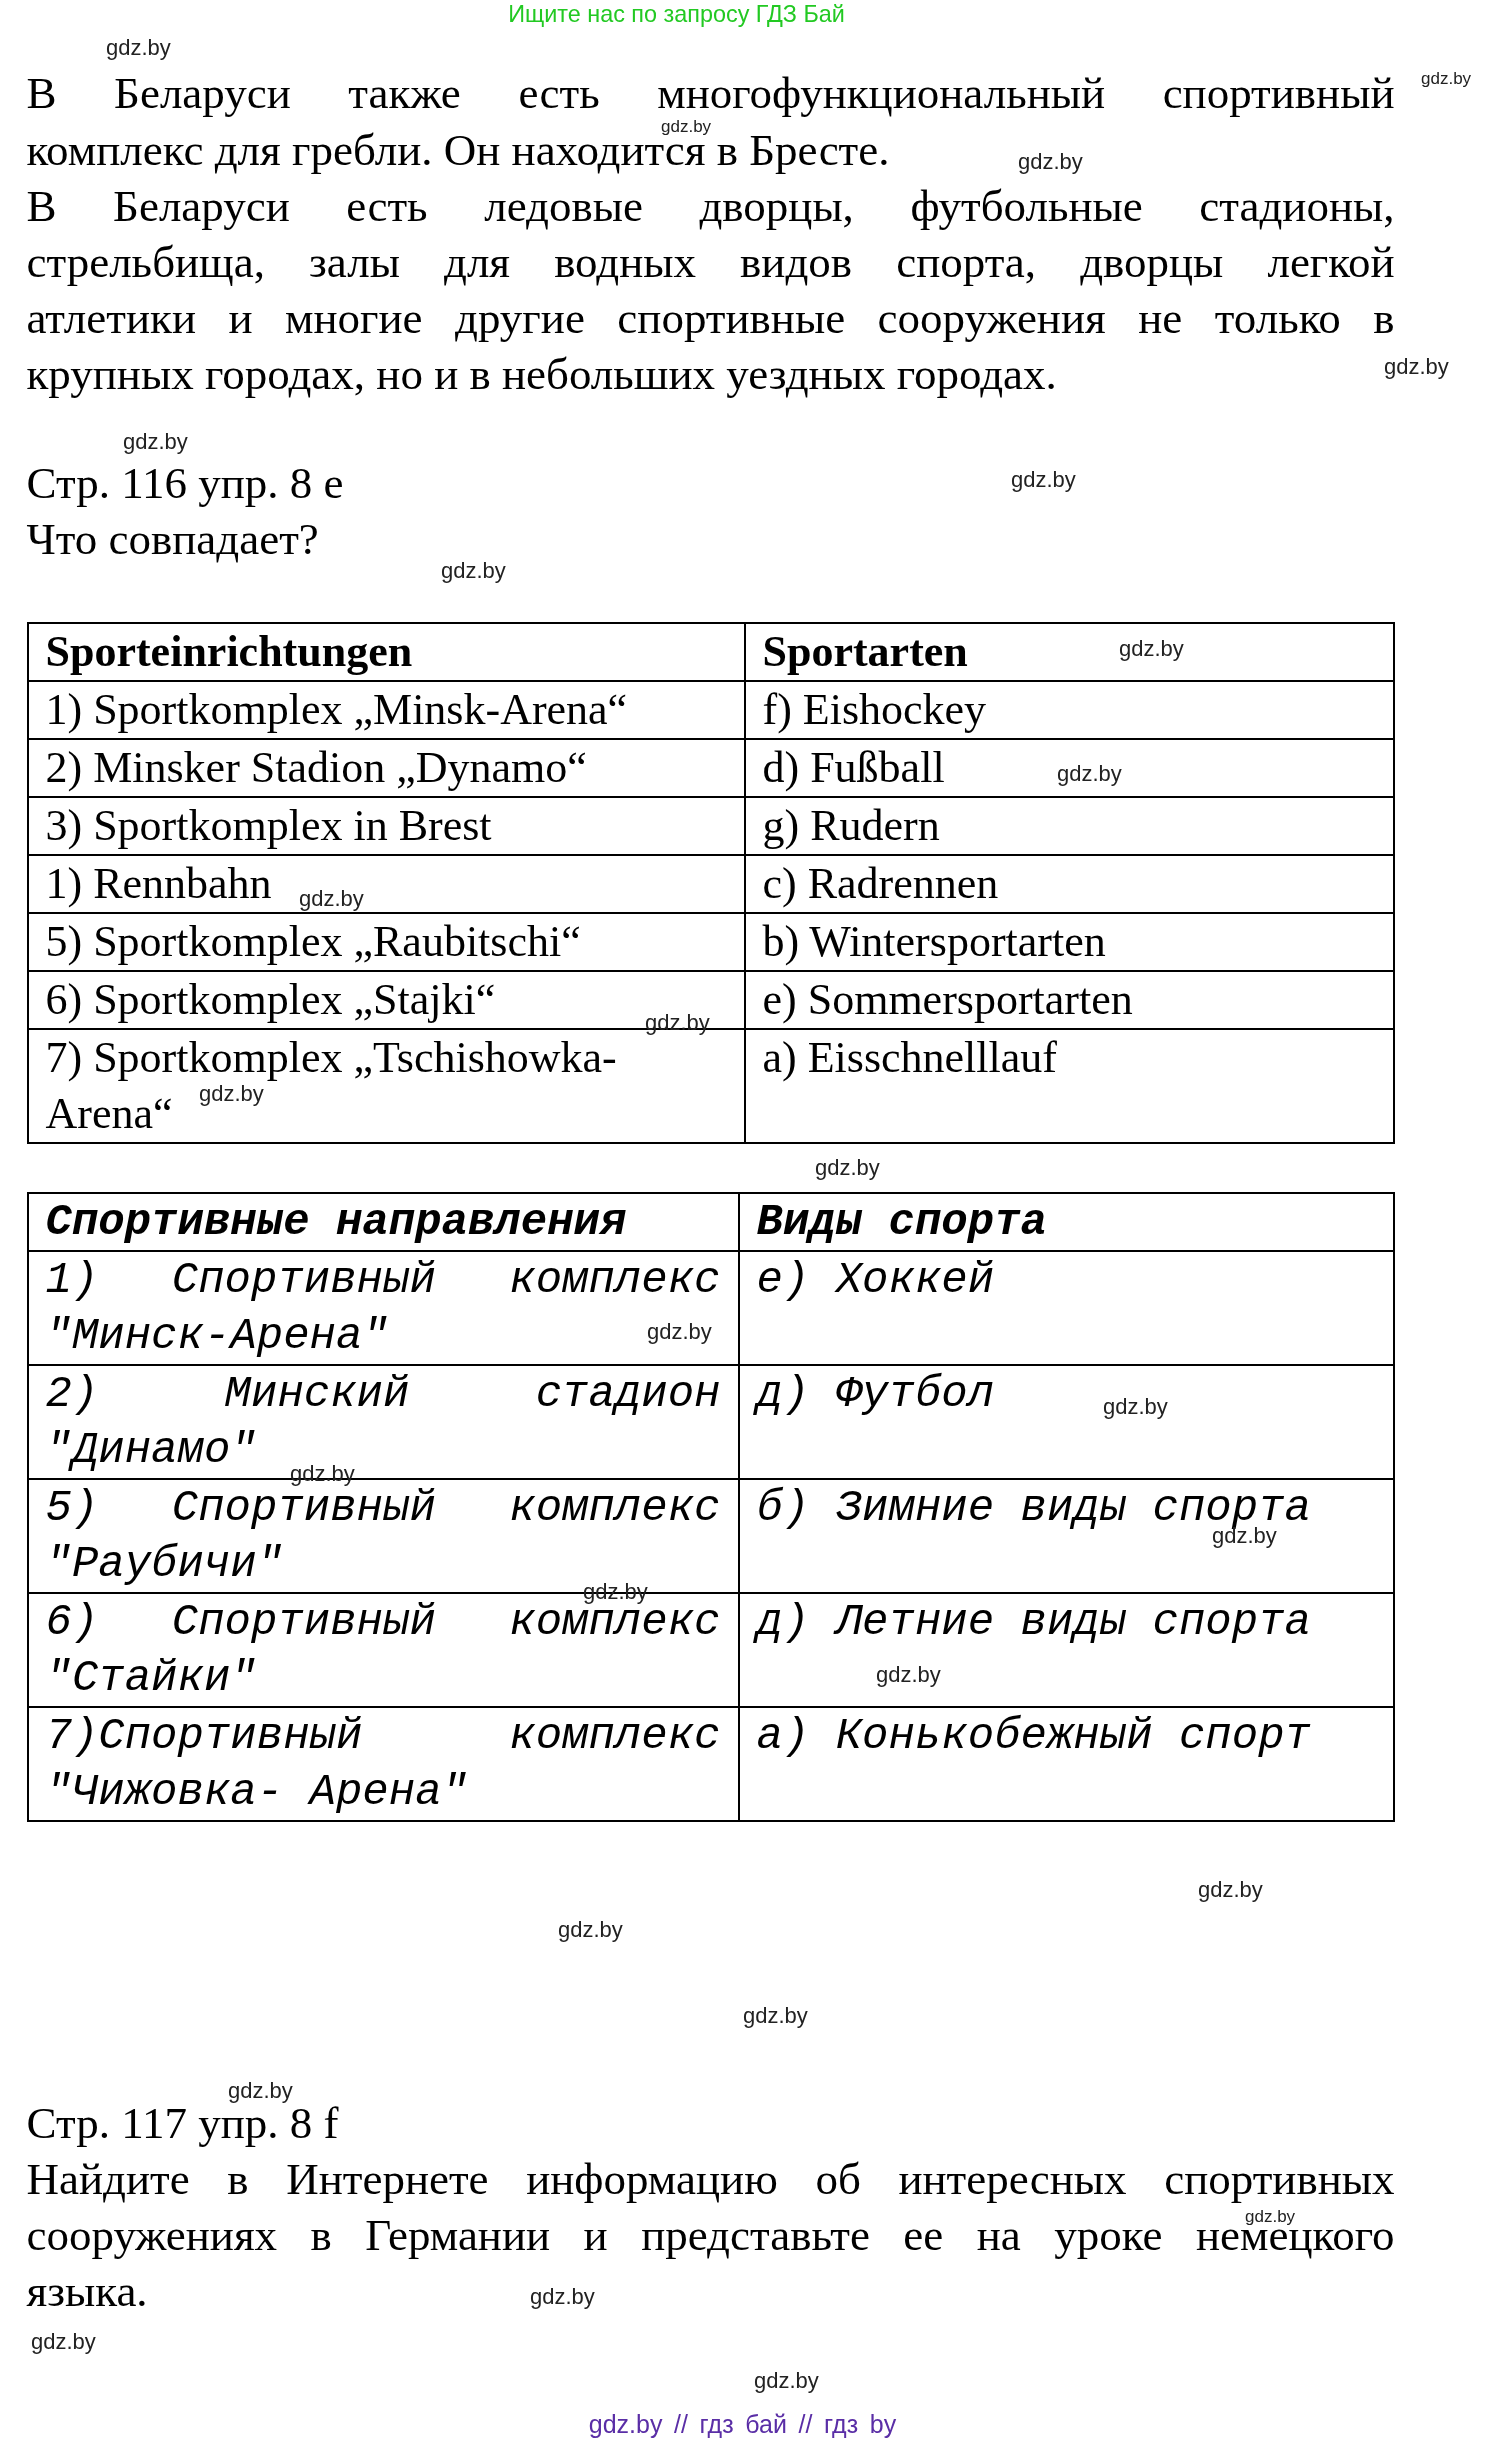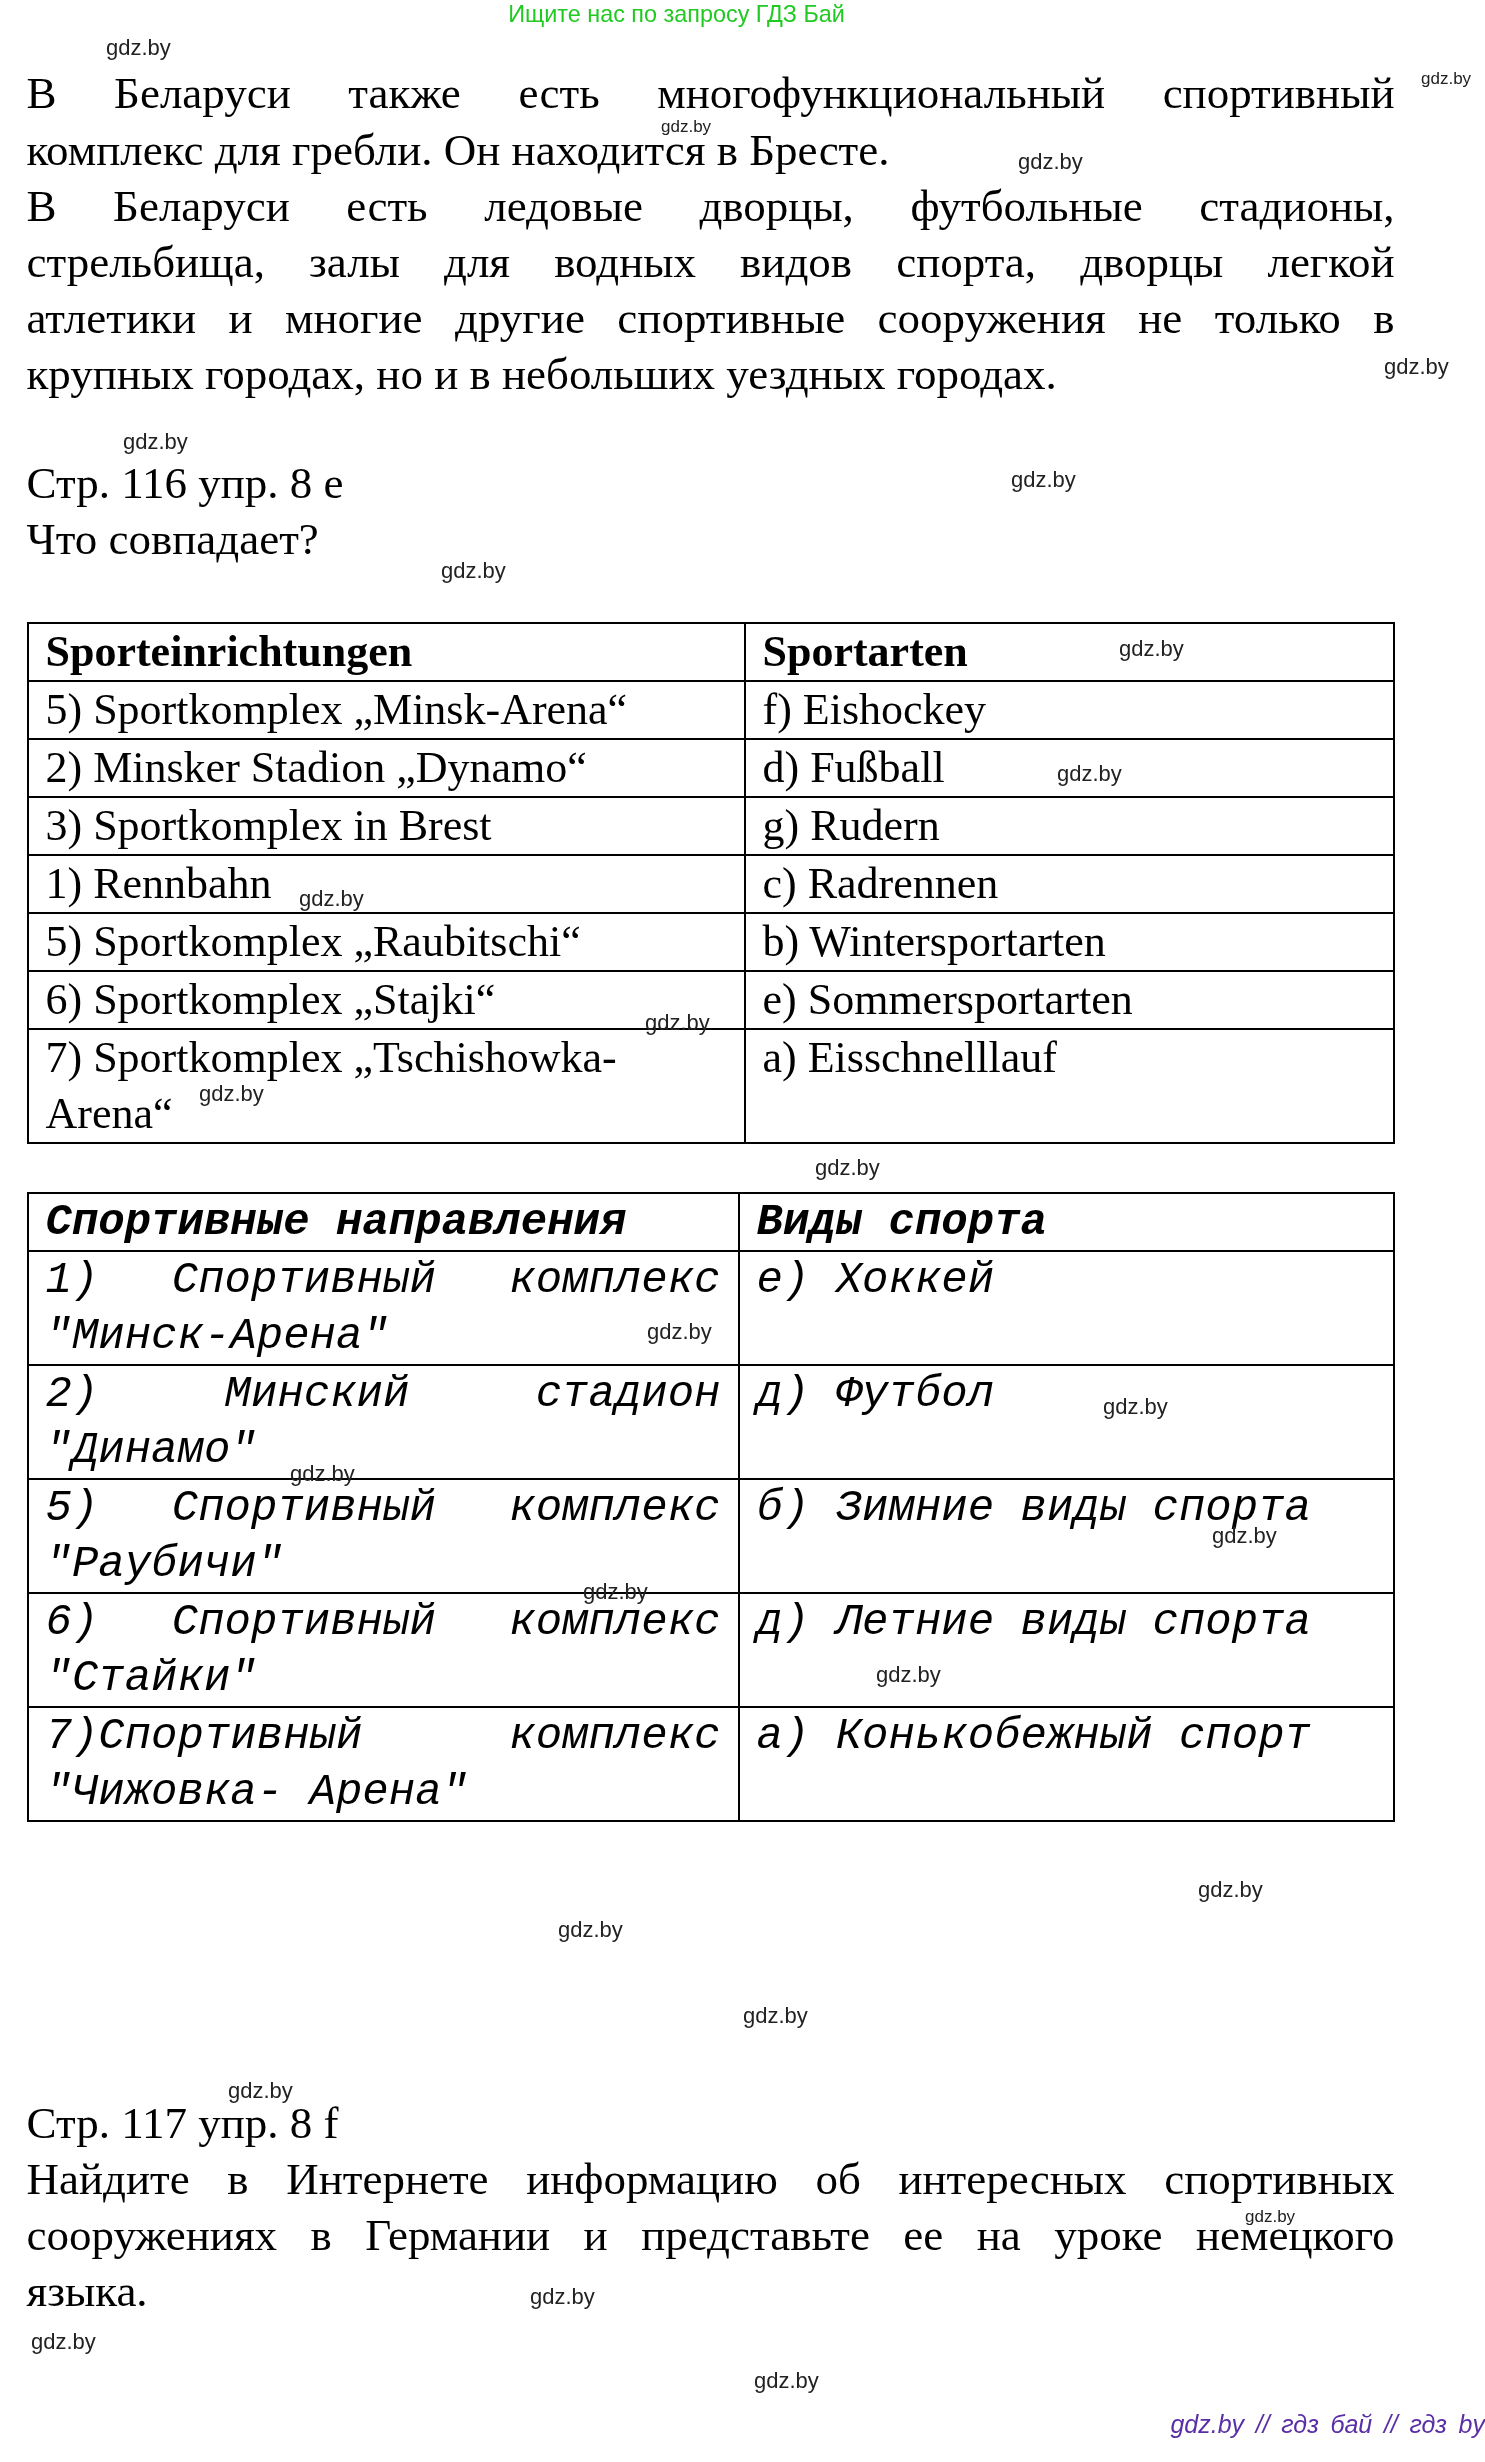--- a/index.html
+++ b/index.html
@@ -15,22 +15,22 @@
   .heading { left:26.5px; font-size:45px; line-height:56px; white-space:nowrap; }
   table.t { position:absolute; left:26.5px; width:1368px; border-collapse:collapse; table-layout:fixed; }
   table.t td { border:2.3px solid #000; vertical-align:top; padding:0 17px; font-size:44px; line-height:56px; }
   table.t1 td.c1 { width:681px; }
   table.t1 tr { height:57px; }
   table.t1 .hdr td { font-weight:bold;margin-left:47px; }
   table.t2 td { font-style:italic; height:109px;font-family:Liberation Mono, monospace; }
   table.t2 td.c1 { width:675px; }
   table.t2 .hdr td { height:51px; font-weight:bold; }
   .cell-just { text-align:justify; text-align-last:left; }
-  .footer { left:0; width:1485px; top:2409px; text-align:right; font-family:"Liberation Sans",sans-serif;
-            font-size:25px; color:#5a2ea6; line-height:31px; word-spacing:4.7px;font-style:italic; }
+  .footer { left:0; width:1485px; top:2409px; text-align:center; font-family:"Liberation Sans",sans-serif;
+            font-size:25px; color:#5a2ea6; line-height:31px; word-spacing:4.7px; }
 </style>
 </head>
 <body>
 
 <div class="abs top-banner">Ищите нас по запросу ГДЗ Бай</div>
 
 <div class="abs line just" style="top:65px">В Беларуси также есть многофункциональный спортивный</div>
 <div class="abs line" style="top:122px">комплекс для гребли. Он находится в Бресте.</div>
 <div class="abs line just" style="top:178px">В Беларуси есть ледовые дворцы, футбольные стадионы,</div>
 <div class="abs line just" style="top:234px">стрельбища, залы для водных видов спорта, дворцы легкой</div>
@@ -40,21 +40,21 @@
 <div class="abs heading" style="top:455px">Стр. 116 упр. 8 е</div>
 <div class="abs heading" style="top:511px">Что совпадает?</div>
 
 <table class="t t1" style="top:622px">
   <tbody>
       <tr class="hdr">
     <td class="c1">Sporteinrichtungen</td>
     <td>Sportarten</td>
   </tr>
   <tr>
-    <td class="c1">5) Sportkomplex „Minsk-Arena“</td>
+    <td class="c1">1) Sportkomplex „Minsk-Arena“</td>
     <td>f) Eishockey</td>
   </tr>
   <tr>
     <td class="c1">2) Minsker Stadion „Dynamo“</td>
     <td>d) Fußball</td>
   </tr>
   <tr>
     <td class="c1">3) Sportkomplex in Brest</td>
     <td>g) Rudern</td>
   </tr>

